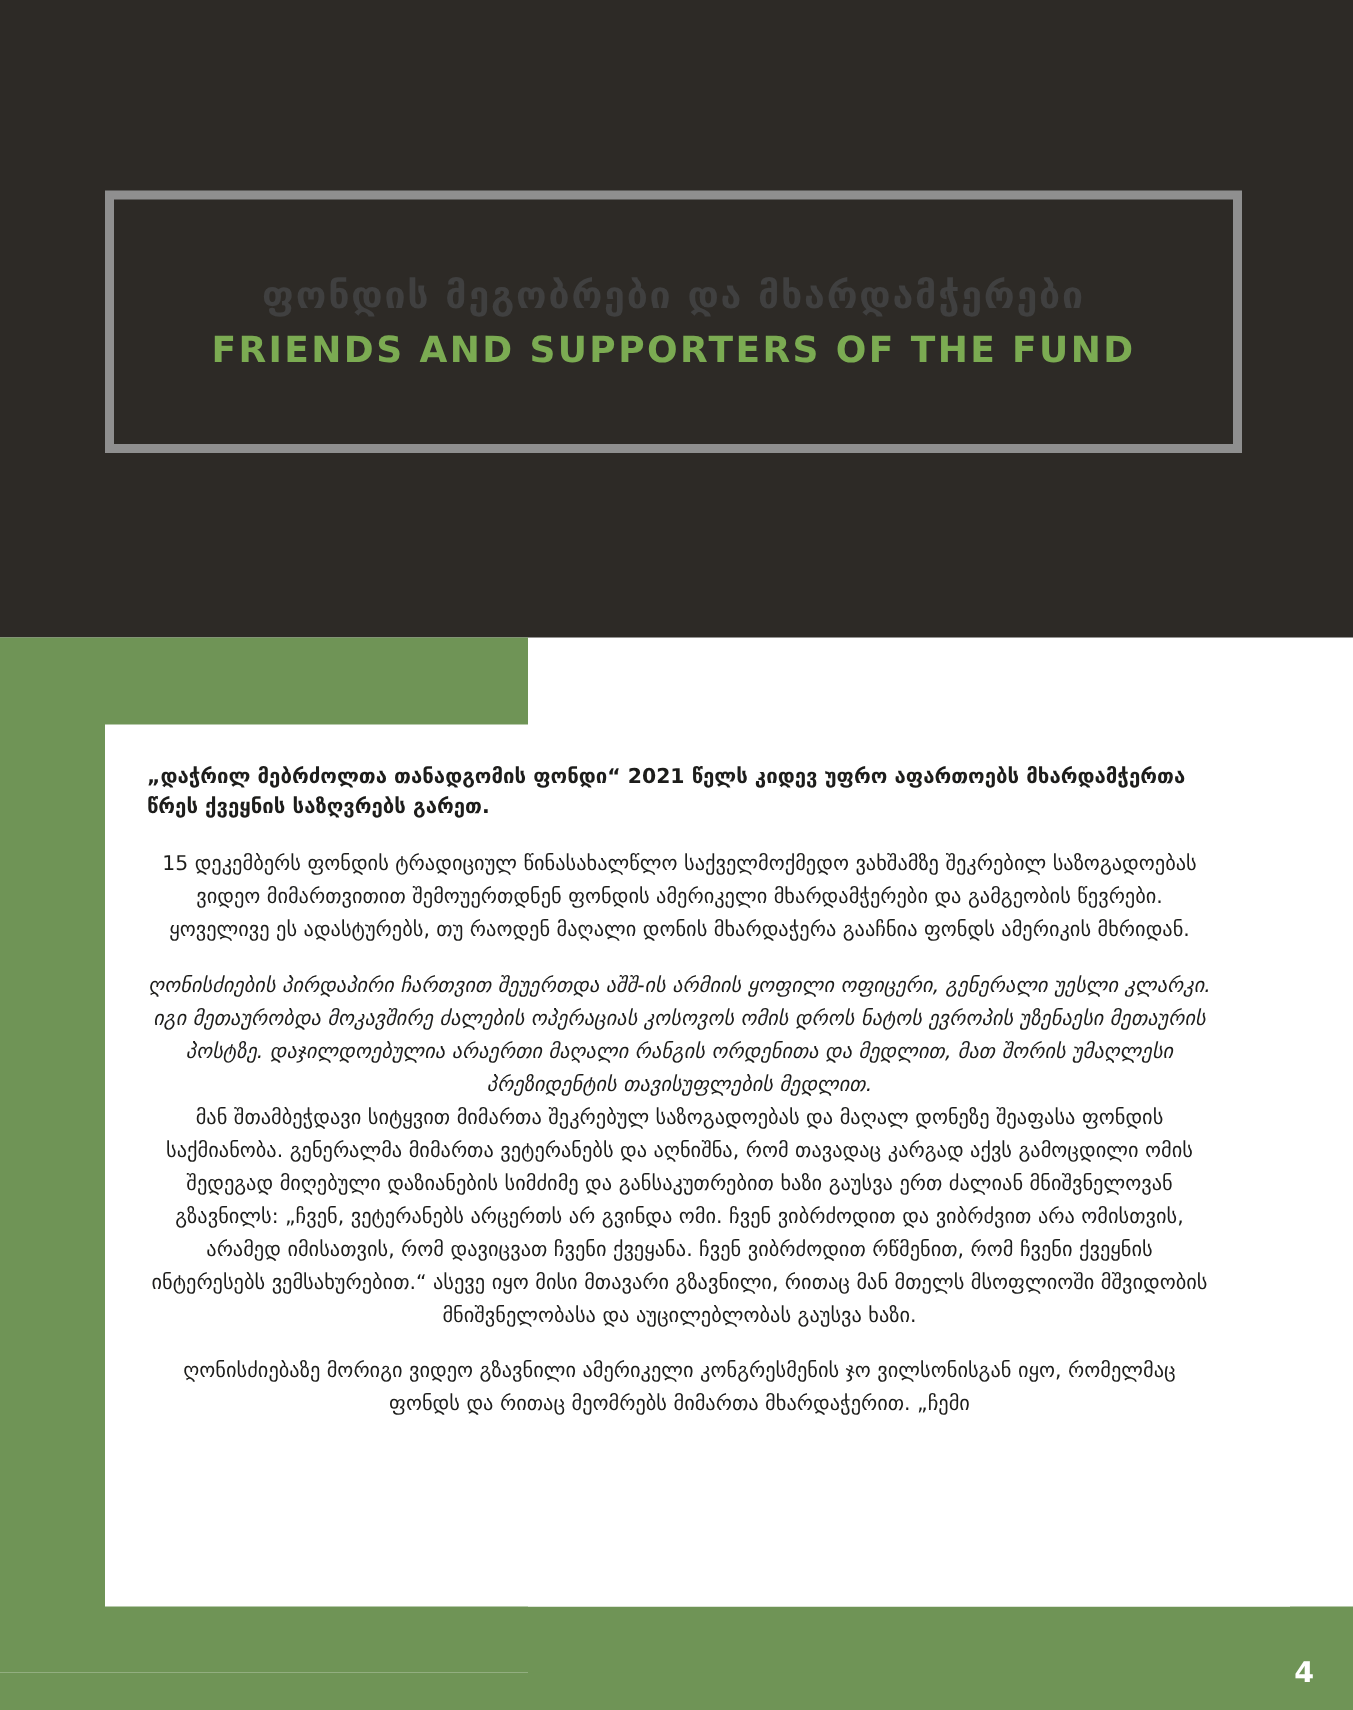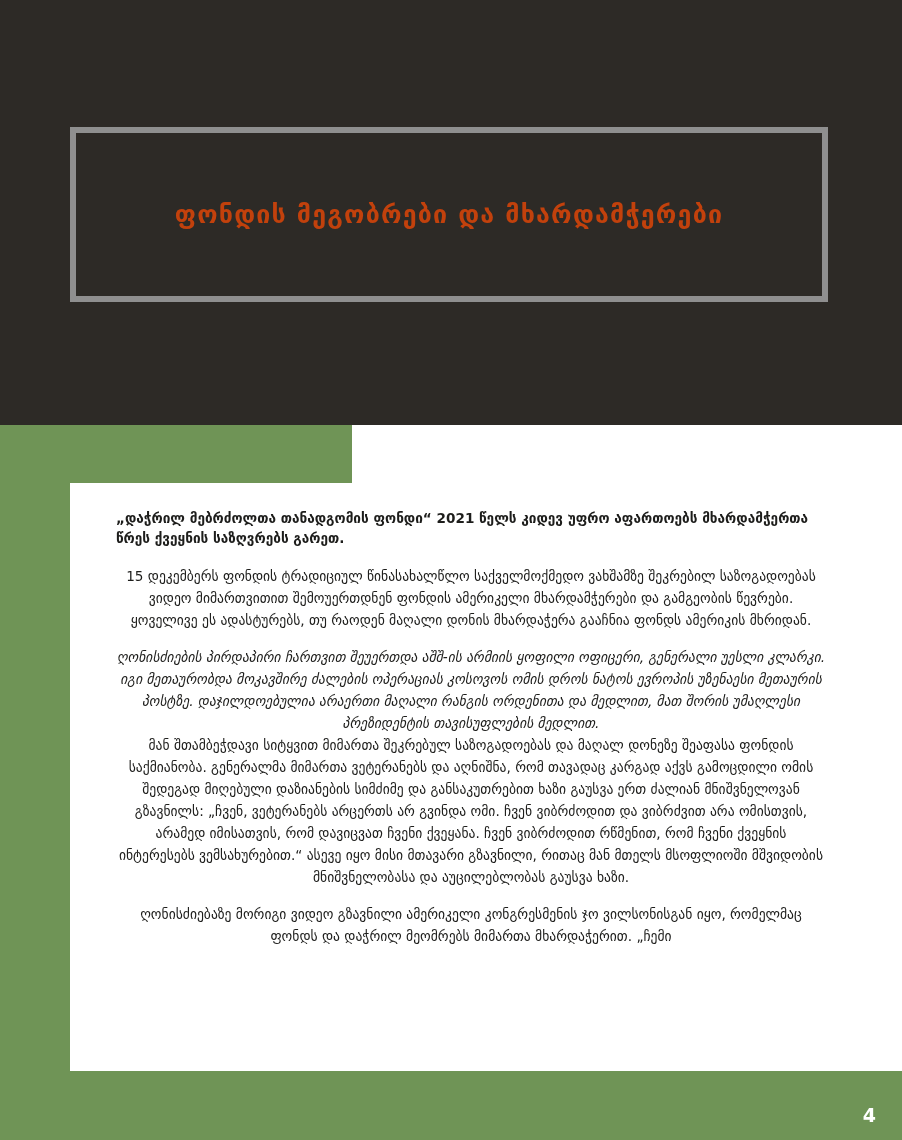--- a/index.html
+++ b/index.html
@@ -74,21 +74,21 @@
     top: 0;
     width: 100%;
     height: 100%;
     display: flex;
     flex-direction: column;
     align-items: center;
     justify-content: center;
     gap: 6px;
   }
   .title-ka {
-    color: #c2410c;
+    color: #404040;
     font-size: 25px;
     font-weight: bold;
     letter-spacing: 1.2px;
     text-align: center;
     line-height: 1.25;
   }
   .title-en {
     color: #7bab52;
     font-size: 24px;
     font-weight: bold;
@@ -107,21 +107,20 @@
     background: #ffffff;
   }
   .text-body {
     position: absolute;
     left: 28px;
     top: 25px;
     width: 710px;
     color: #1d1d1b;
     font-size: 13.6px;
     line-height: 1.62;
-    margin-left: 18px;
   }
   .lead {
     font-weight: bold;
     margin: 0 0 16px 0;
     line-height: 1.5;
   }
   .para {
     margin: 0 0 15px 0;
     text-align: center;
   }
@@ -146,28 +145,29 @@
 <div class="page">
 
   <div class="header-band"></div>
   <div class="green-band"></div>
   <div class="green-foot-right"></div>
   <div class="green-foot"></div>
 
   <div class="title-frame">
     <div class="title-inner">
       <div class="title-ka">ფონდის მეგობრები და მხარდამჭერები</div>
+      <div class="title-en">FRIENDS AND SUPPORTERS OF THE FUND</div>
     </div>
   </div>
 
   <div class="text-card">
     <div class="text-body">
       <p class="lead">„დაჭრილ მებრძოლთა თანადგომის ფონდი“ 2021 წელს კიდევ უფრო აფართოებს მხარდამჭერთა წრეს ქვეყნის საზღვრებს გარეთ.</p>
       <p class="para">15 დეკემბერს ფონდის ტრადიციულ წინასახალწლო საქველმოქმედო ვახშამზე შეკრებილ საზოგადოებას ვიდეო მიმართვითით შემოუერთდნენ ფონდის ამერიკელი მხარდამჭერები და გამგეობის წევრები. ყოველივე ეს ადასტურებს, თუ რაოდენ მაღალი დონის მხარდაჭერა გააჩნია ფონდს ამერიკის მხრიდან.</p>
       <p class="para tight">ღონისძიების პირდაპირი ჩართვით შეუერთდა აშშ-ის არმიის ყოფილი ოფიცერი, გენერალი უესლი კლარკი. იგი მეთაურობდა მოკავშირე ძალების ოპერაციას კოსოვოს ომის დროს ნატოს ევროპის უზენაესი მეთაურის პოსტზე. დაჯილდოებულია არაერთი მაღალი რანგის ორდენითა და მედლით, მათ შორის უმაღლესი პრეზიდენტის თავისუფლების მედლით.</p>
       <p class="para">მან შთამბეჭდავი სიტყვით მიმართა შეკრებულ საზოგადოებას და მაღალ დონეზე შეაფასა ფონდის საქმიანობა.  გენერალმა მიმართა ვეტერანებს და აღნიშნა, რომ თავადაც კარგად აქვს გამოცდილი ომის შედეგად მიღებული დაზიანების სიმძიმე და განსაკუთრებით ხაზი გაუსვა ერთ ძალიან მნიშვნელოვან გზავნილს: „ჩვენ, ვეტერანებს არცერთს არ გვინდა ომი. ჩვენ ვიბრძოდით და ვიბრძვით არა ომისთვის, არამედ იმისათვის, რომ დავიცვათ ჩვენი ქვეყანა. ჩვენ ვიბრძოდით რწმენით, რომ ჩვენი ქვეყნის ინტერესებს ვემსახურებით.“ ასევე იყო მისი მთავარი გზავნილი, რითაც მან მთელს მსოფლიოში მშვიდობის მნიშვნელობასა და აუცილებლობას გაუსვა ხაზი.</p>
-      <p class="para">ღონისძიებაზე მორიგი ვიდეო გზავნილი ამერიკელი კონგრესმენის ჯო ვილსონისგან იყო, რომელმაც ფონდს და დაჭრილ მეომრებს მიმართა მხარდაჭერით. „ჩემი</p>
+      <p class="para">ღონისძიებაზე მორიგი ვიდეო გზავნილი ამერიკელი კონგრესმენის ჯო ვილსონისგან იყო, რომელმაც ფონდს და რითაც მეომრებს მიმართა მხარდაჭერით. „ჩემი</p>
     </div>
   </div>
 
   <div class="page-number">4</div>
 
 </div>
 
 </body></html>

